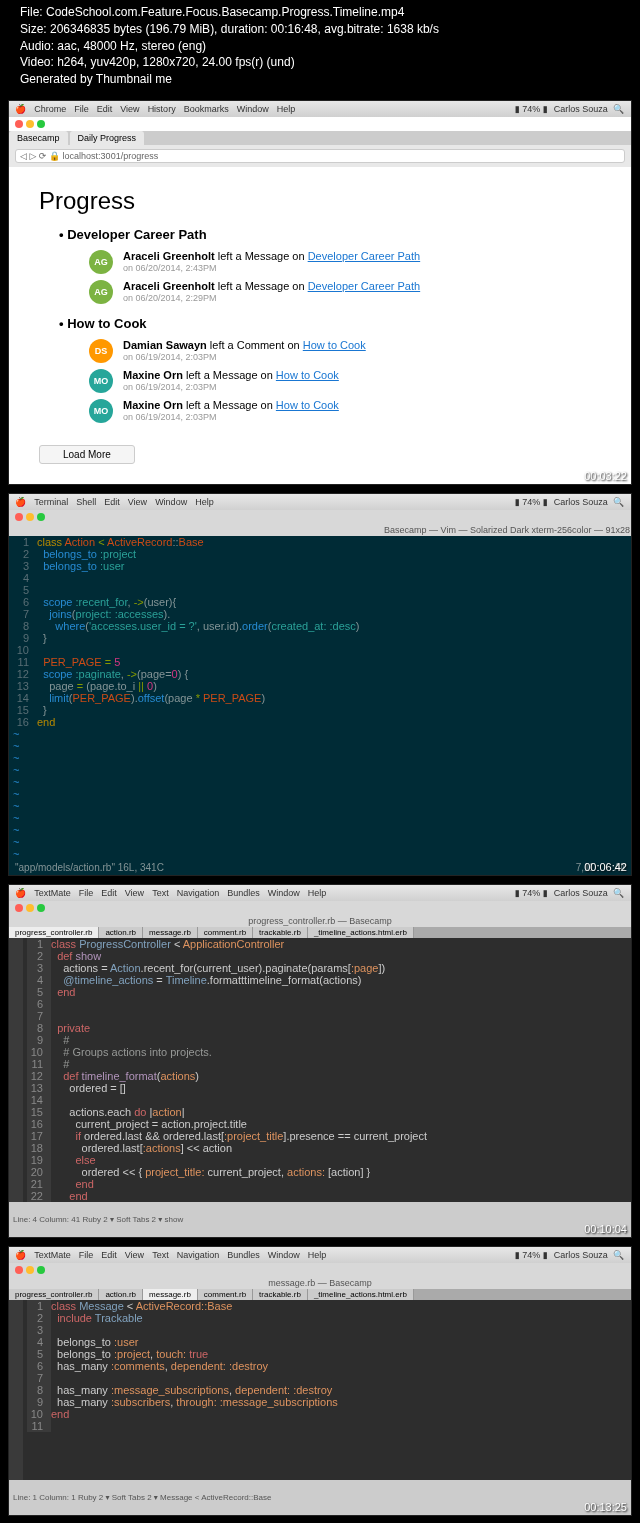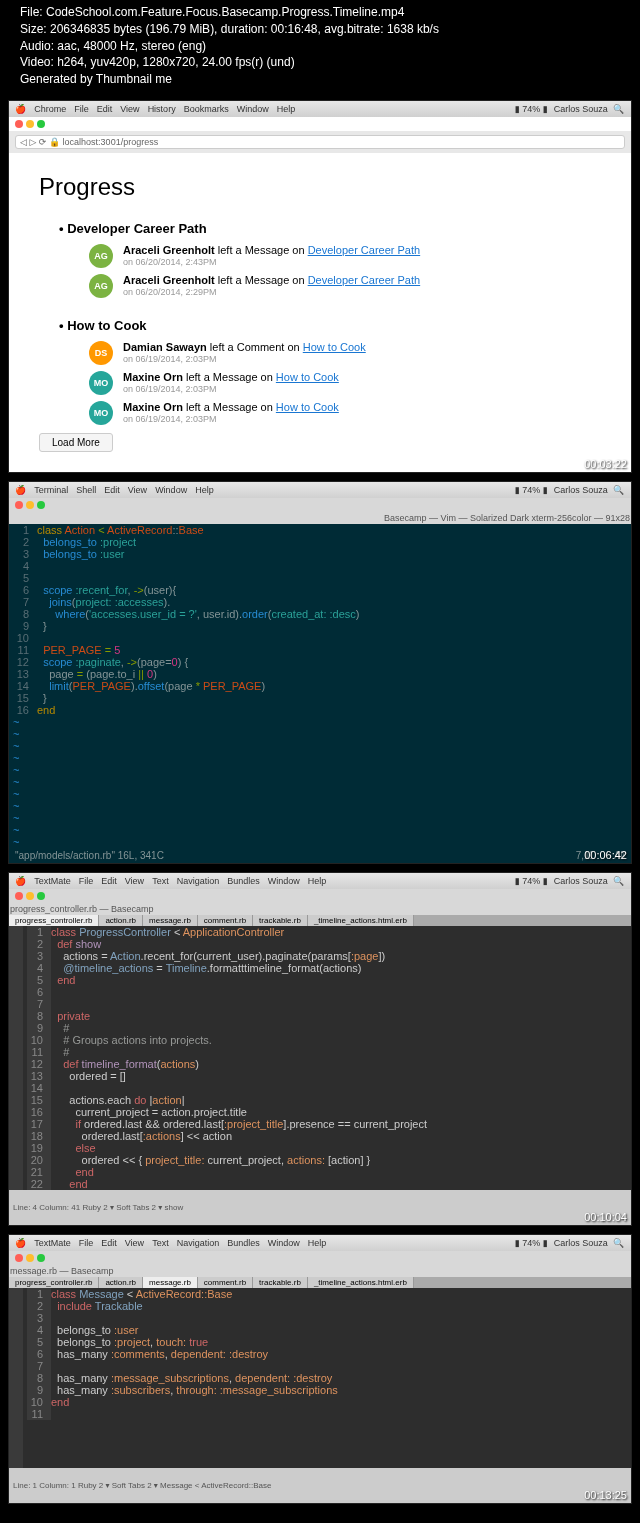--- a/index.html
+++ b/index.html
@@ -11,42 +11,42 @@
 .traffic{display:flex;gap:3px;padding:3px 6px}
 .traffic span{width:8px;height:8px;border-radius:50%}
 .tl-r{background:#ff5f56}.tl-y{background:#ffbd2e}.tl-g{background:#27c93f}
 .browser{background:#fff}
 .browser-chrome{background:#e8e8e8;padding:2px 6px;font-size:9px}
 .tabs{display:flex;gap:2px;background:#ccc}
 .tab{background:#e8e8e8;padding:2px 8px;font-size:9px;border-radius:3px 3px 0 0}
 .addr{background:#fff;border:1px solid #ccc;border-radius:3px;padding:1px 4px;margin:2px 0;font-size:9px;color:#666}
 .page{background:#fff;padding:20px 30px;min-height:280px}
 .page h1{font-size:24px;font-weight:normal;margin-bottom:8px}
-.proj-title{font-size:13px;font-weight:bold;margin:20px 0 8px 20px}
+.proj-title{font-size:13px;font-weight:bold;margin:12px 0 8px 20px}
 .activity{display:flex;align-items:flex-start;margin:6px 0 6px 50px;gap:10px}
 .avatar{width:24px;height:24px;border-radius:50%;display:flex;align-items:center;justify-content:center;font-size:9px;color:#fff;font-weight:bold;flex-shrink:0}
 .av-g{background:#7cb342}.av-o{background:#ff9800}.av-t{background:#26a69a}
 .act-text{font-size:11px}
 .act-text a{color:#1976d2;text-decoration:underline}
 .act-time{font-size:9px;color:#999;margin-top:1px}
-.load-btn{font-size:10px;padding:3px 12px;border:1px solid #ccc;background:#f5f5f5;border-radius:3px;margin-top:2px}
+.load-btn{font-size:10px;padding:3px 23px;border:1px solid #ccc;background:#f5f5f5;border-radius:3px;margin-top:16px}
 .timestamp{position:absolute;bottom:2px;right:4px;color:#fff;font-size:11px;text-shadow:1px 1px 2px #000}
 .term{background:#002b36;font-family:'Courier New',monospace;font-size:11px;min-height:280px}
 .term-title{background:#d8d8d8;color:#555;font-size:9px;text-align:right;padding:1px}
 .code-line{display:flex;padding:0 4px}
 .ln{color:#586e75;width:24px;text-align:right;padding-right:8px;user-select:none}
 .code{white-space:pre;color:#839496}
 .kw{color:#b58900}.str{color:#2aa198}.sym{color:#2aa198}.fn{color:#268bd2}.num{color:#d33682}.const{color:#cb4b16}.op{color:#859900}
 .tilde{color:#268bd2;padding-left:4px}
 .vim-status{color:#839496;padding:2px 6px;font-size:10px;display:flex;justify-content:space-between}
 .tm{background:#2d2d2d;font-family:'Courier New',monospace;font-size:11px}
 .tm-tabs{background:#aaa;display:flex;font-size:8px}
 .tm-tab{padding:1px 6px;background:#ccc;border-right:1px solid #999}
 .tm-tab.active{background:#eee}
-.tm-title{background:#d8d8d8;font-size:9px;padding:1px;color:#555}
+.tm-title{background:#d8d8d8;font-size:9px;text-align:center;padding:1px;color:#555}
 .tm .code-line{color:#ccc}
 .tm .ln{background:#3a3a3a;color:#888}
 .tm .code{color:#ccc}
 .tm-kw{color:#cc6666}.tm-cls{color:#81a2be}.tm-def{color:#b294bb}.tm-sym{color:#de935f}.tm-cmt{color:#969896}.tm-var{color:#81a2be}
 .tm-status{background:#ccc;color:#555;font-size:8px;padding:13px 4px}
 .sidebar{display:flex}
 .sb{width:14px;background:#3a3a3a}
 </style>
 </head>
 <body>
@@ -70,20 +70,24 @@
       <span>Bookmarks</span>
       <span>Window</span>
       <span>Help</span>
 <span class="right">▮ 74% ▮ <span>Carlos Souza</span> 🔍</span>
 </div>
 <div class="browser">
 <div class="traffic">
         <span class="tl-r"></span>
         <span class="tl-y"></span>
         <span class="tl-g"></span>
+      </div>
+<div class="tabs">
+        <span class="tab">Basecamp</span>
+        <span class="tab">Daily Progress</span>
       </div>
 <div class="browser-chrome">
         <div class="addr">◁ ▷ ⟳ 🔒 <span>localhost:3001/progress</span></div>
       </div>
 <div class="page">
 <h1>Progress</h1>
 <div id="projects">
           <div class="proj-title">• Developer Career Path</div>
           <div class="activity">
             <div class="avatar av-g">AG</div>

